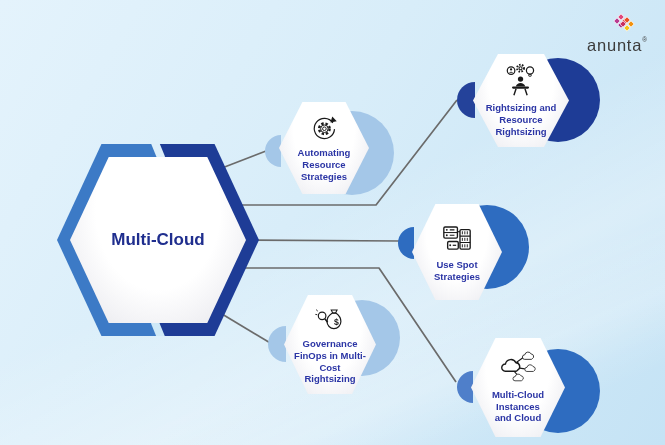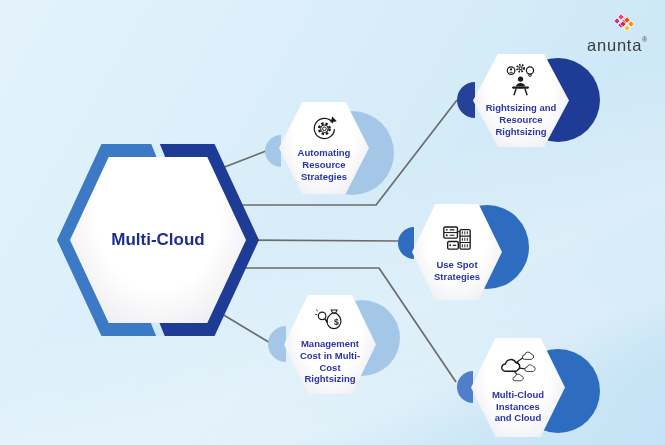--- a/index.html
+++ b/index.html
@@ -182,22 +182,22 @@
         <g fill="none" stroke="#1a1a1a">
           <path d="M4.5,9 L2.5,7.2 M3.8,13.5 L1.5,13.2" stroke-width="1.2"></path>
           <circle cx="10" cy="15" r="4.8" stroke-width="1.5"></circle>
           <path d="M13.4,18.6 L17,23" stroke-width="2"></path>
           <path d="M21.5,7.5 h7.5 l-2,4 h-3.5 z" stroke-width="1.3"></path>
           <path d="M23,11.5 h4.5 c4,2.8 6.3,6.7 6.3,10.8 a8.8,8.8 0 0 1 -17.6,0 c0,-4.1 2.3,-8 6.8,-10.8 z" stroke-width="1.5"></path>
         </g>
         <text x="25.2" y="27" font-size="11" font-weight="bold" fill="#1a1a1a" font-family="Liberation Sans, sans-serif">$</text>
       </svg>
       <div class="label">
-        <span>Management</span>
-        <span>Cost in Multi-</span>
+        <span>Governance</span>
+        <span>FinOps in Multi-</span>
         <span>Cost</span>
         <span>Rightsizing</span>
       </div>
     </div>
   </div>
 
   <div class="node" style="left:471px;top:336px;width:94px;height:103px;">
     <div class="hex">
       <svg class="icon" width="40" height="34" viewBox="0 0 46 40">
         <defs>

